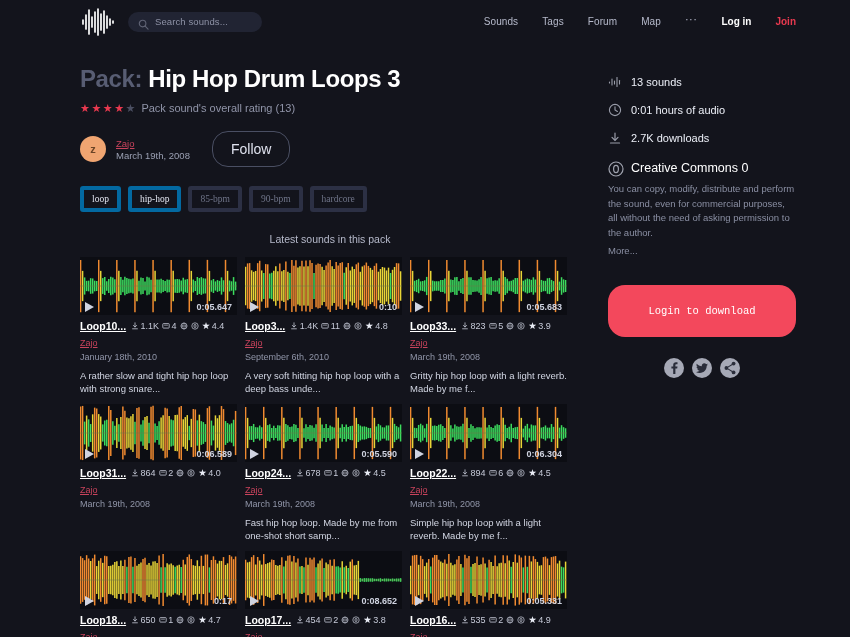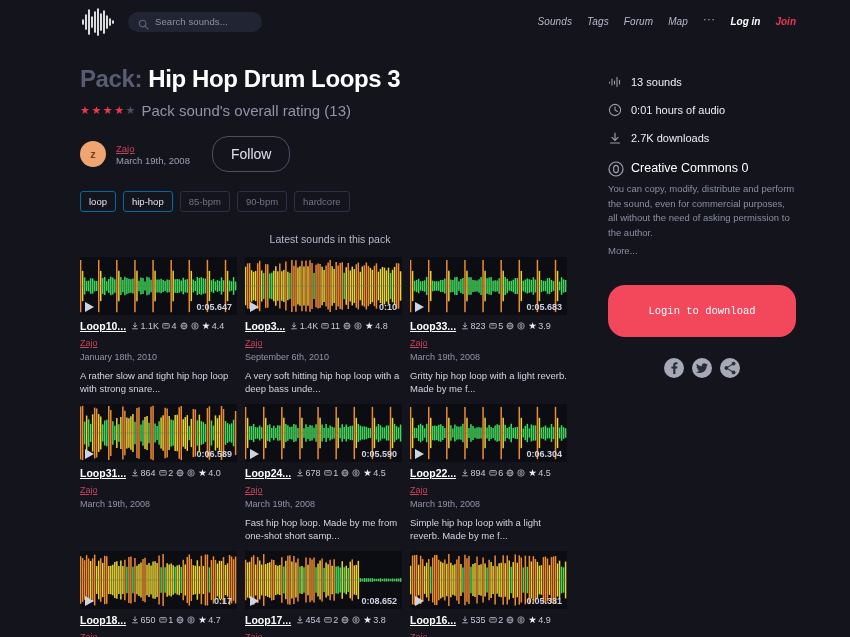--- a/index.html
+++ b/index.html
@@ -25,21 +25,21 @@
     background: #212433;
     border-radius: 14px;
     display: flex; align-items: center;
     padding: 0 10px;
     gap: 6px;
   }
   .search-icon { width: 11px; height: 11px; flex: 0 0 auto; opacity: .55; }
   .search-ph { font-size: 9.5px; color: #8e92a6; letter-spacing: .1px; }
   .nav-right {
     margin-left: auto;
-    display: flex; align-items: flex-start; gap: 15px; font-style: italic;
+    display: flex; align-items: flex-start; gap: 24px;
   }
   .nav-link { font-size: 10px; color: #b6bacb; text-decoration: none; letter-spacing: .1px; }
   .nav-dots { font-size: 11px; color: #b6bacb; letter-spacing: .5px; line-height: 6px; }
   .nav-login { font-size: 10px; color: #ffffff; font-weight: bold; }
   .nav-join { font-size: 10px; color: #e8394f; font-weight: bold; }
 
   
   .page { display: flex; padding: 0 54px 0 80px; }
   .left { width: 500px; flex: 0 0 500px; }
   .right { width: 220px; margin-left: 28px; padding-top: 32px; }
@@ -52,21 +52,21 @@
     letter-spacing: -.4px;
     white-space: nowrap;
   }
   .pack-title .kw { color: #585d73; }
   .pack-title .nm { color: #ffffff; }
 
   .rating-row { display: flex; align-items: center; gap: 6px; margin-top: 9px; }
   .stars { display: flex; gap: 1.5px; font-size: 11px; line-height: 1; }
   .st-on { color: #e8394f; }
   .st-off { color: #4b4f62; }
-  .rating-text { font-size: 15px; color: #9094a8; text-align: center; }
+  .rating-text { font-size: 11px; color: #9094a8; text-align: center; }
 
   .author-row { display: flex; align-items: center; gap: 10px; margin-top: 17px; }
   .avatar {
     width: 26px; height: 26px; border-radius: 50%;
     background: #f0a571;
     display: flex; align-items: center; justify-content: center;
     font-size: 11px; color: #6b4426; font-weight: bold;
   }
   .author-meta { display: flex; flex-direction: column; gap: 1px; }
   .author-name { font-size: 9.5px; color: #c9435c; }
@@ -79,26 +79,27 @@
     background: transparent;
     color: #dfe2ee;
     font-size: 14px;
     font-family: inherit;
     cursor: pointer;
   }
 
   .tag-row { display: flex; gap: 7px; margin-top: 19px; }
   .tag {
     padding: 4px 8px;
-    border: 1px solid #0369a1;
+    border: 4px solid #0369a1;
     border-radius: 3px;
     font-size: 9.5px;
     color: #e2e5f0;
     background: transparent;
     text-decoration: none;
+    font-family: Liberation Serif, serif;
   }
   .tag.dim { color: #6f7488; border-color: #2c3044; }
 
   .latest-head {
     text-align: center;
     font-size: 10.5px;
     color: #b5b9ca;
     margin-top: 21px;
     margin-bottom: 12px;
   }

